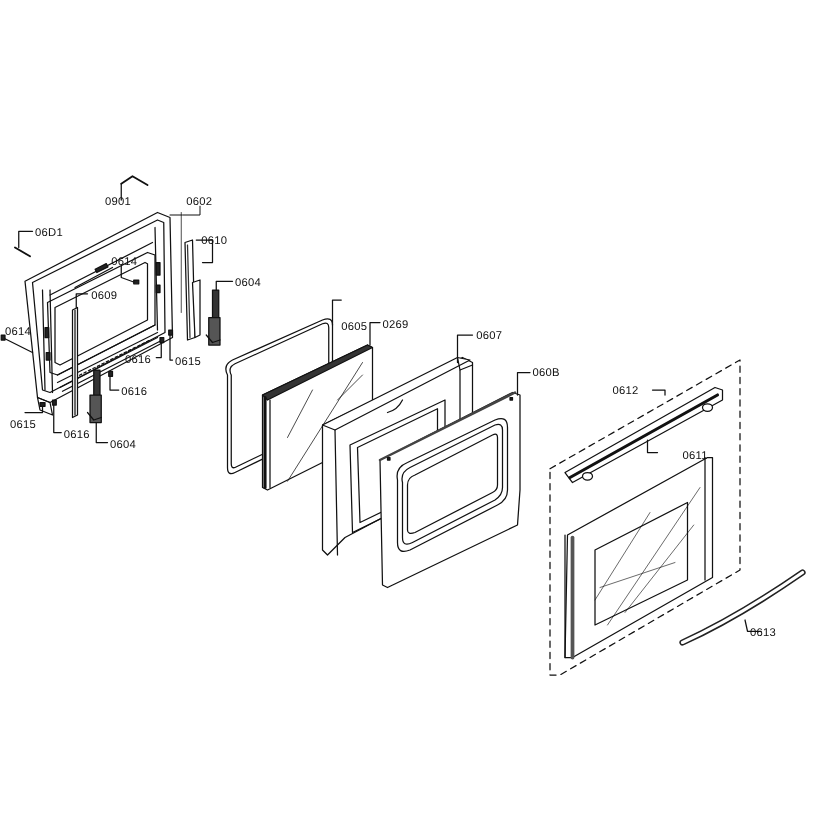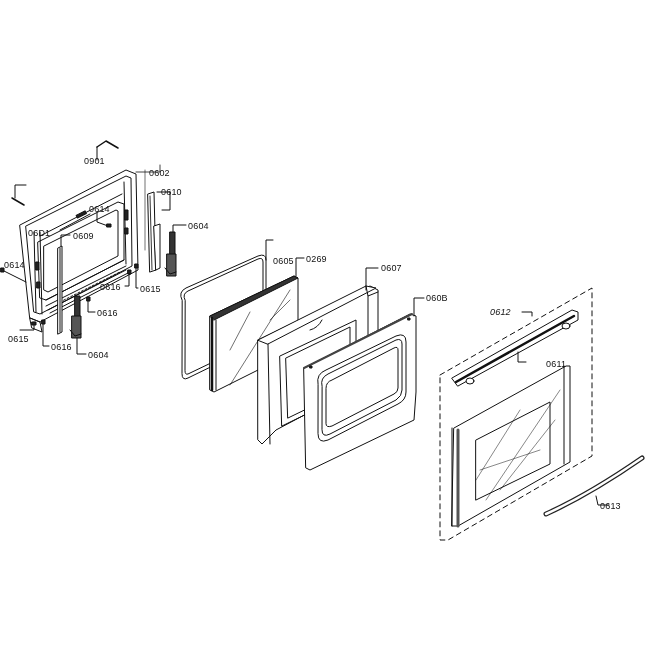--- a/index.html
+++ b/index.html
@@ -169,33 +169,33 @@
 
   <g>
     <path d="M546,514 Q590,494 642,458" stroke-width="5" stroke="#222"></path>
     <path d="M546,514 Q590,494 642,458" stroke-width="2.5" stroke="#fff"></path>
     <polyline points="596,496 598,505 609,505"></polyline>
   </g>
 </svg>
 
   
   <span class="lbl" style="left:84px;top:156px;">0901</span>
-  <span class="lbl" style="left:149px;top:156px;margin-top:12px;">0602</span>
-  <span class="lbl" style="left:28px;top:181px;margin-top:47px;">06D1</span>
+  <span class="lbl" style="left:149px;top:156px;">0602</span>
+  <span class="lbl" style="left:28px;top:181px;">06D1</span>
   <span class="lbl" style="left:161px;top:187px;">0610</span>
   <span class="lbl" style="left:89px;top:204px;">0614</span>
   <span class="lbl" style="left:188px;top:221px;">0604</span>
   <span class="lbl" style="left:73px;top:231px;text-align:center;">0609</span>
   <span class="lbl" style="left:273px;top:240px;margin-top:16px;">0605</span>
   <span class="lbl" style="left:306px;top:254px;">0269</span>
   <span class="lbl" style="left:4px;top:260px;">0614</span>
   <span class="lbl" style="left:381px;top:263px;">0607</span>
   <span class="lbl" style="left:100px;top:282px;">0616</span>
   <span class="lbl" style="left:140px;top:284px;">0615</span>
   <span class="lbl" style="left:426px;top:293px;">060B</span>
   <span class="lbl" style="left:97px;top:308px;">0616</span>
-  <span class="lbl" style="left:490px;top:307px;font-style:italic;">0612</span>
+  <span class="lbl" style="left:490px;top:307px;">0612</span>
   <span class="lbl" style="left:8px;top:334px;">0615</span>
   <span class="lbl" style="left:51px;top:342px;">0616</span>
   <span class="lbl" style="left:528px;top:359px;padding-left:18px;">0611</span>
   <span class="lbl" style="left:88px;top:350px;">0604</span>
   <span class="lbl" style="left:600px;top:501px;">0613</span>
 </div>
 
 </body></html>

